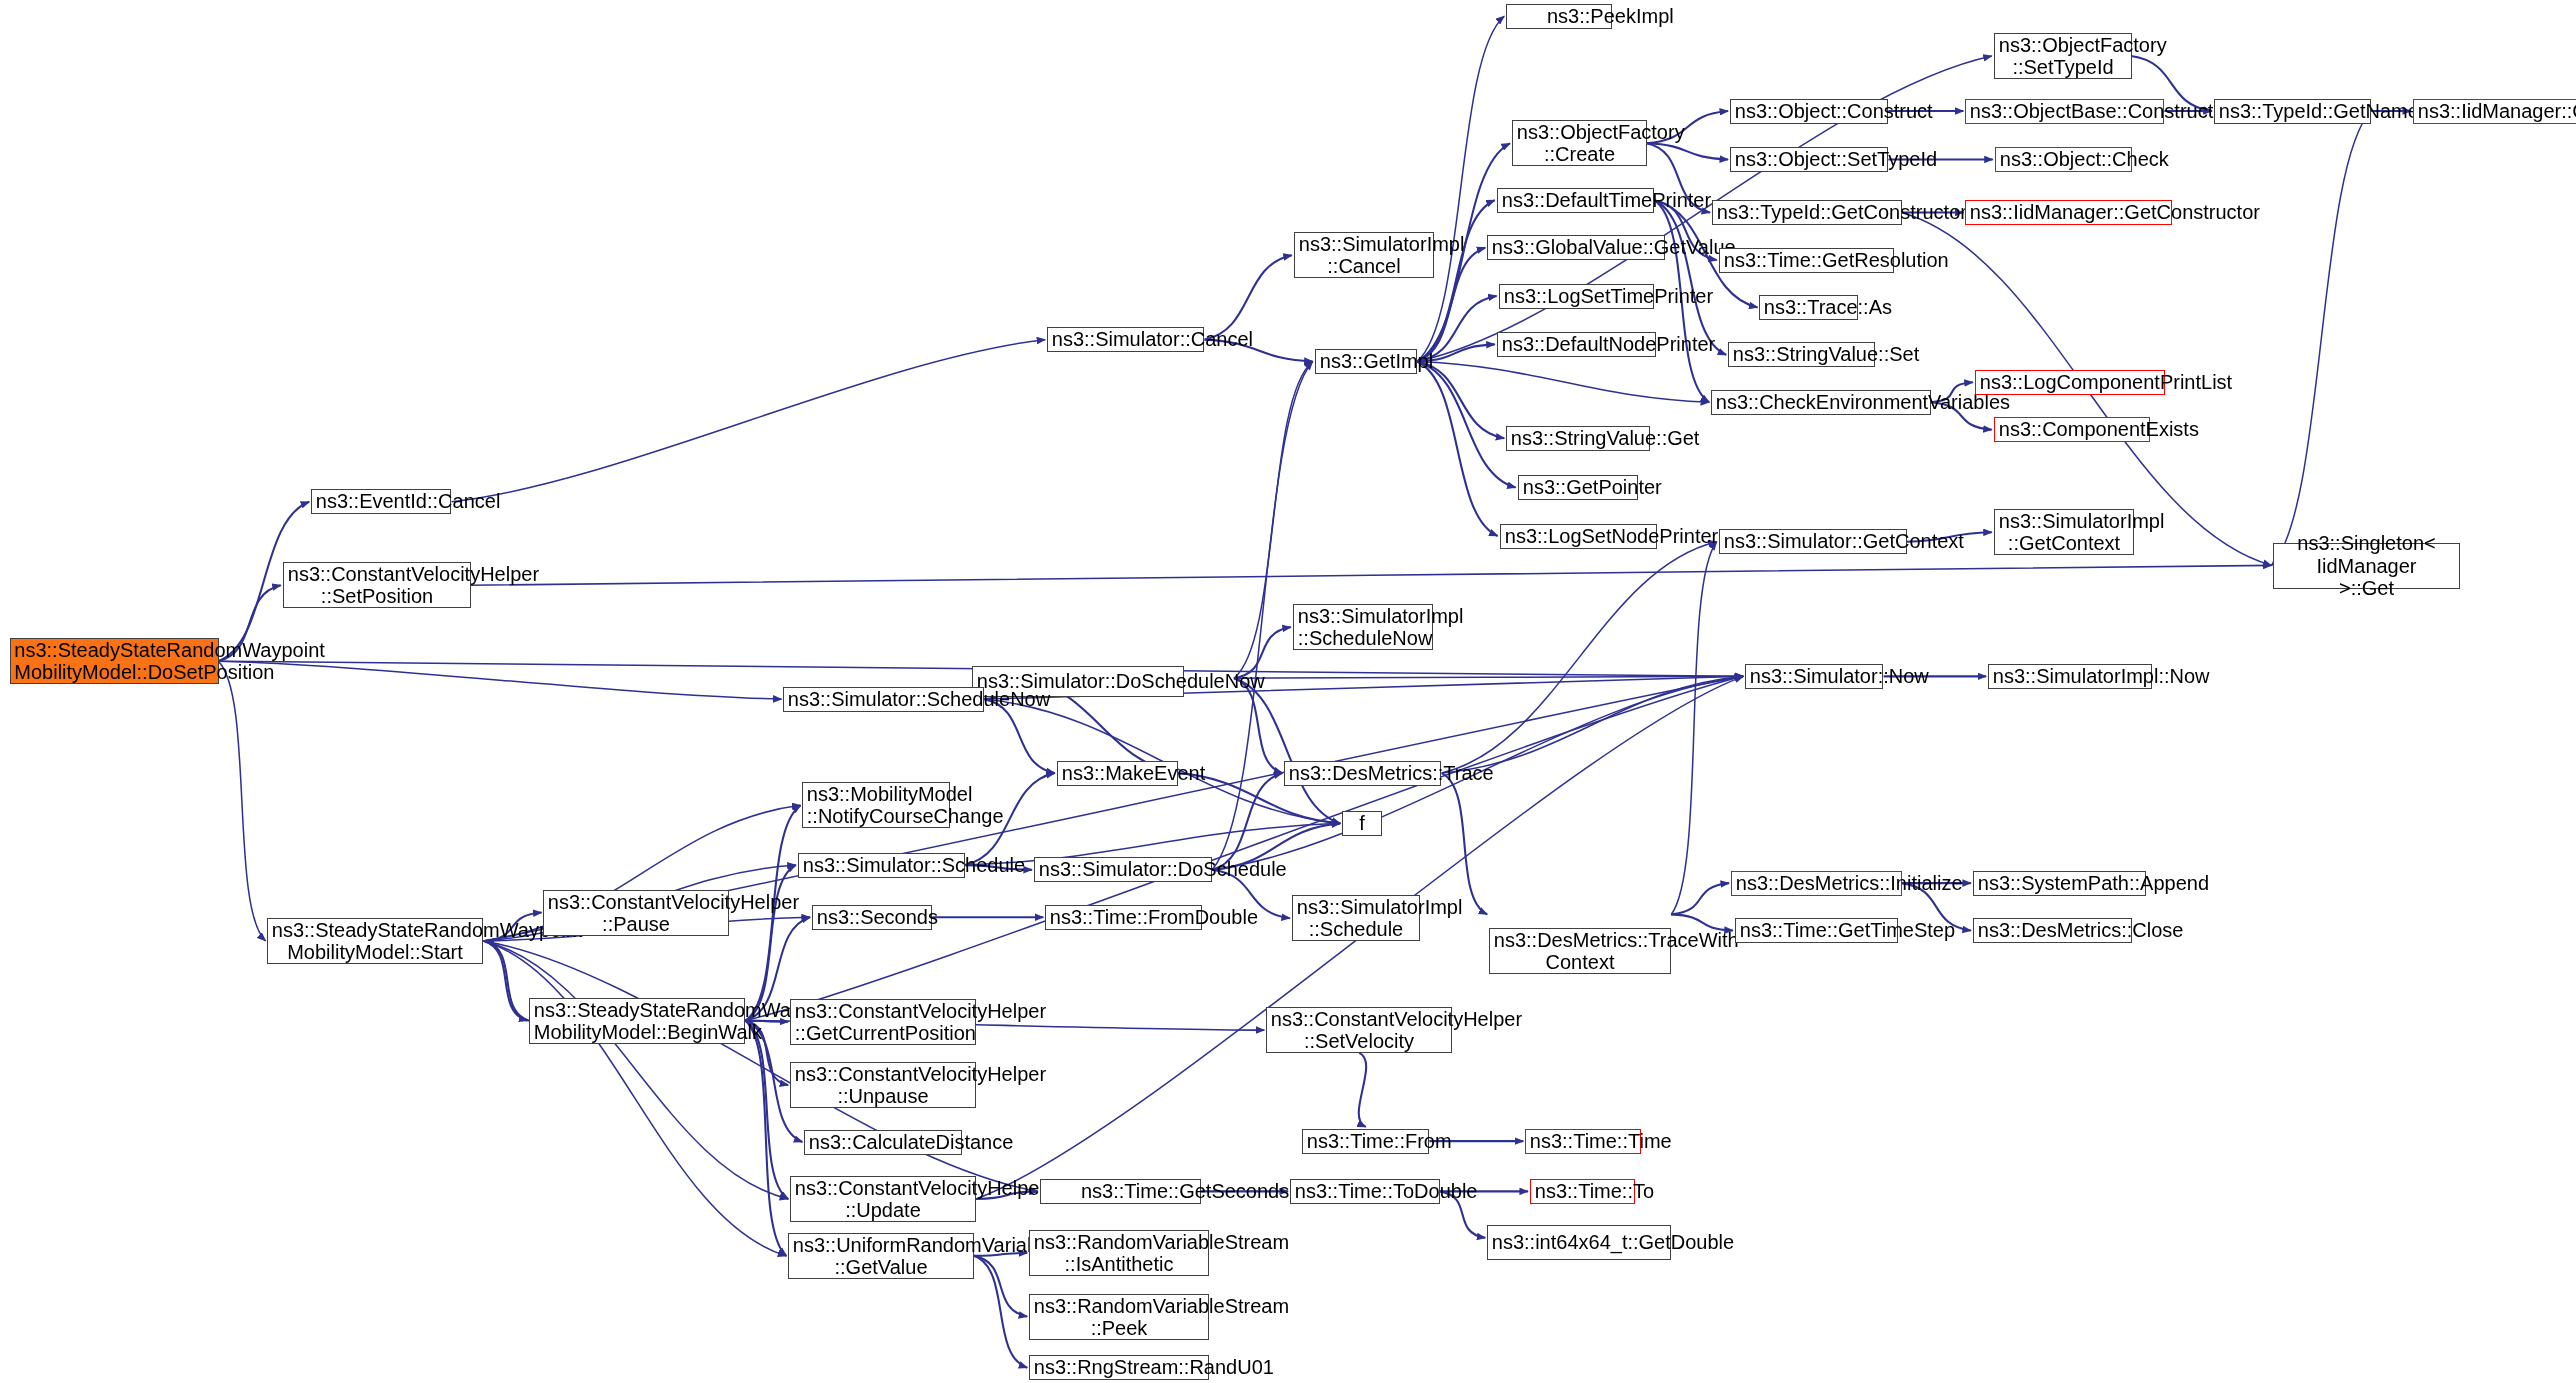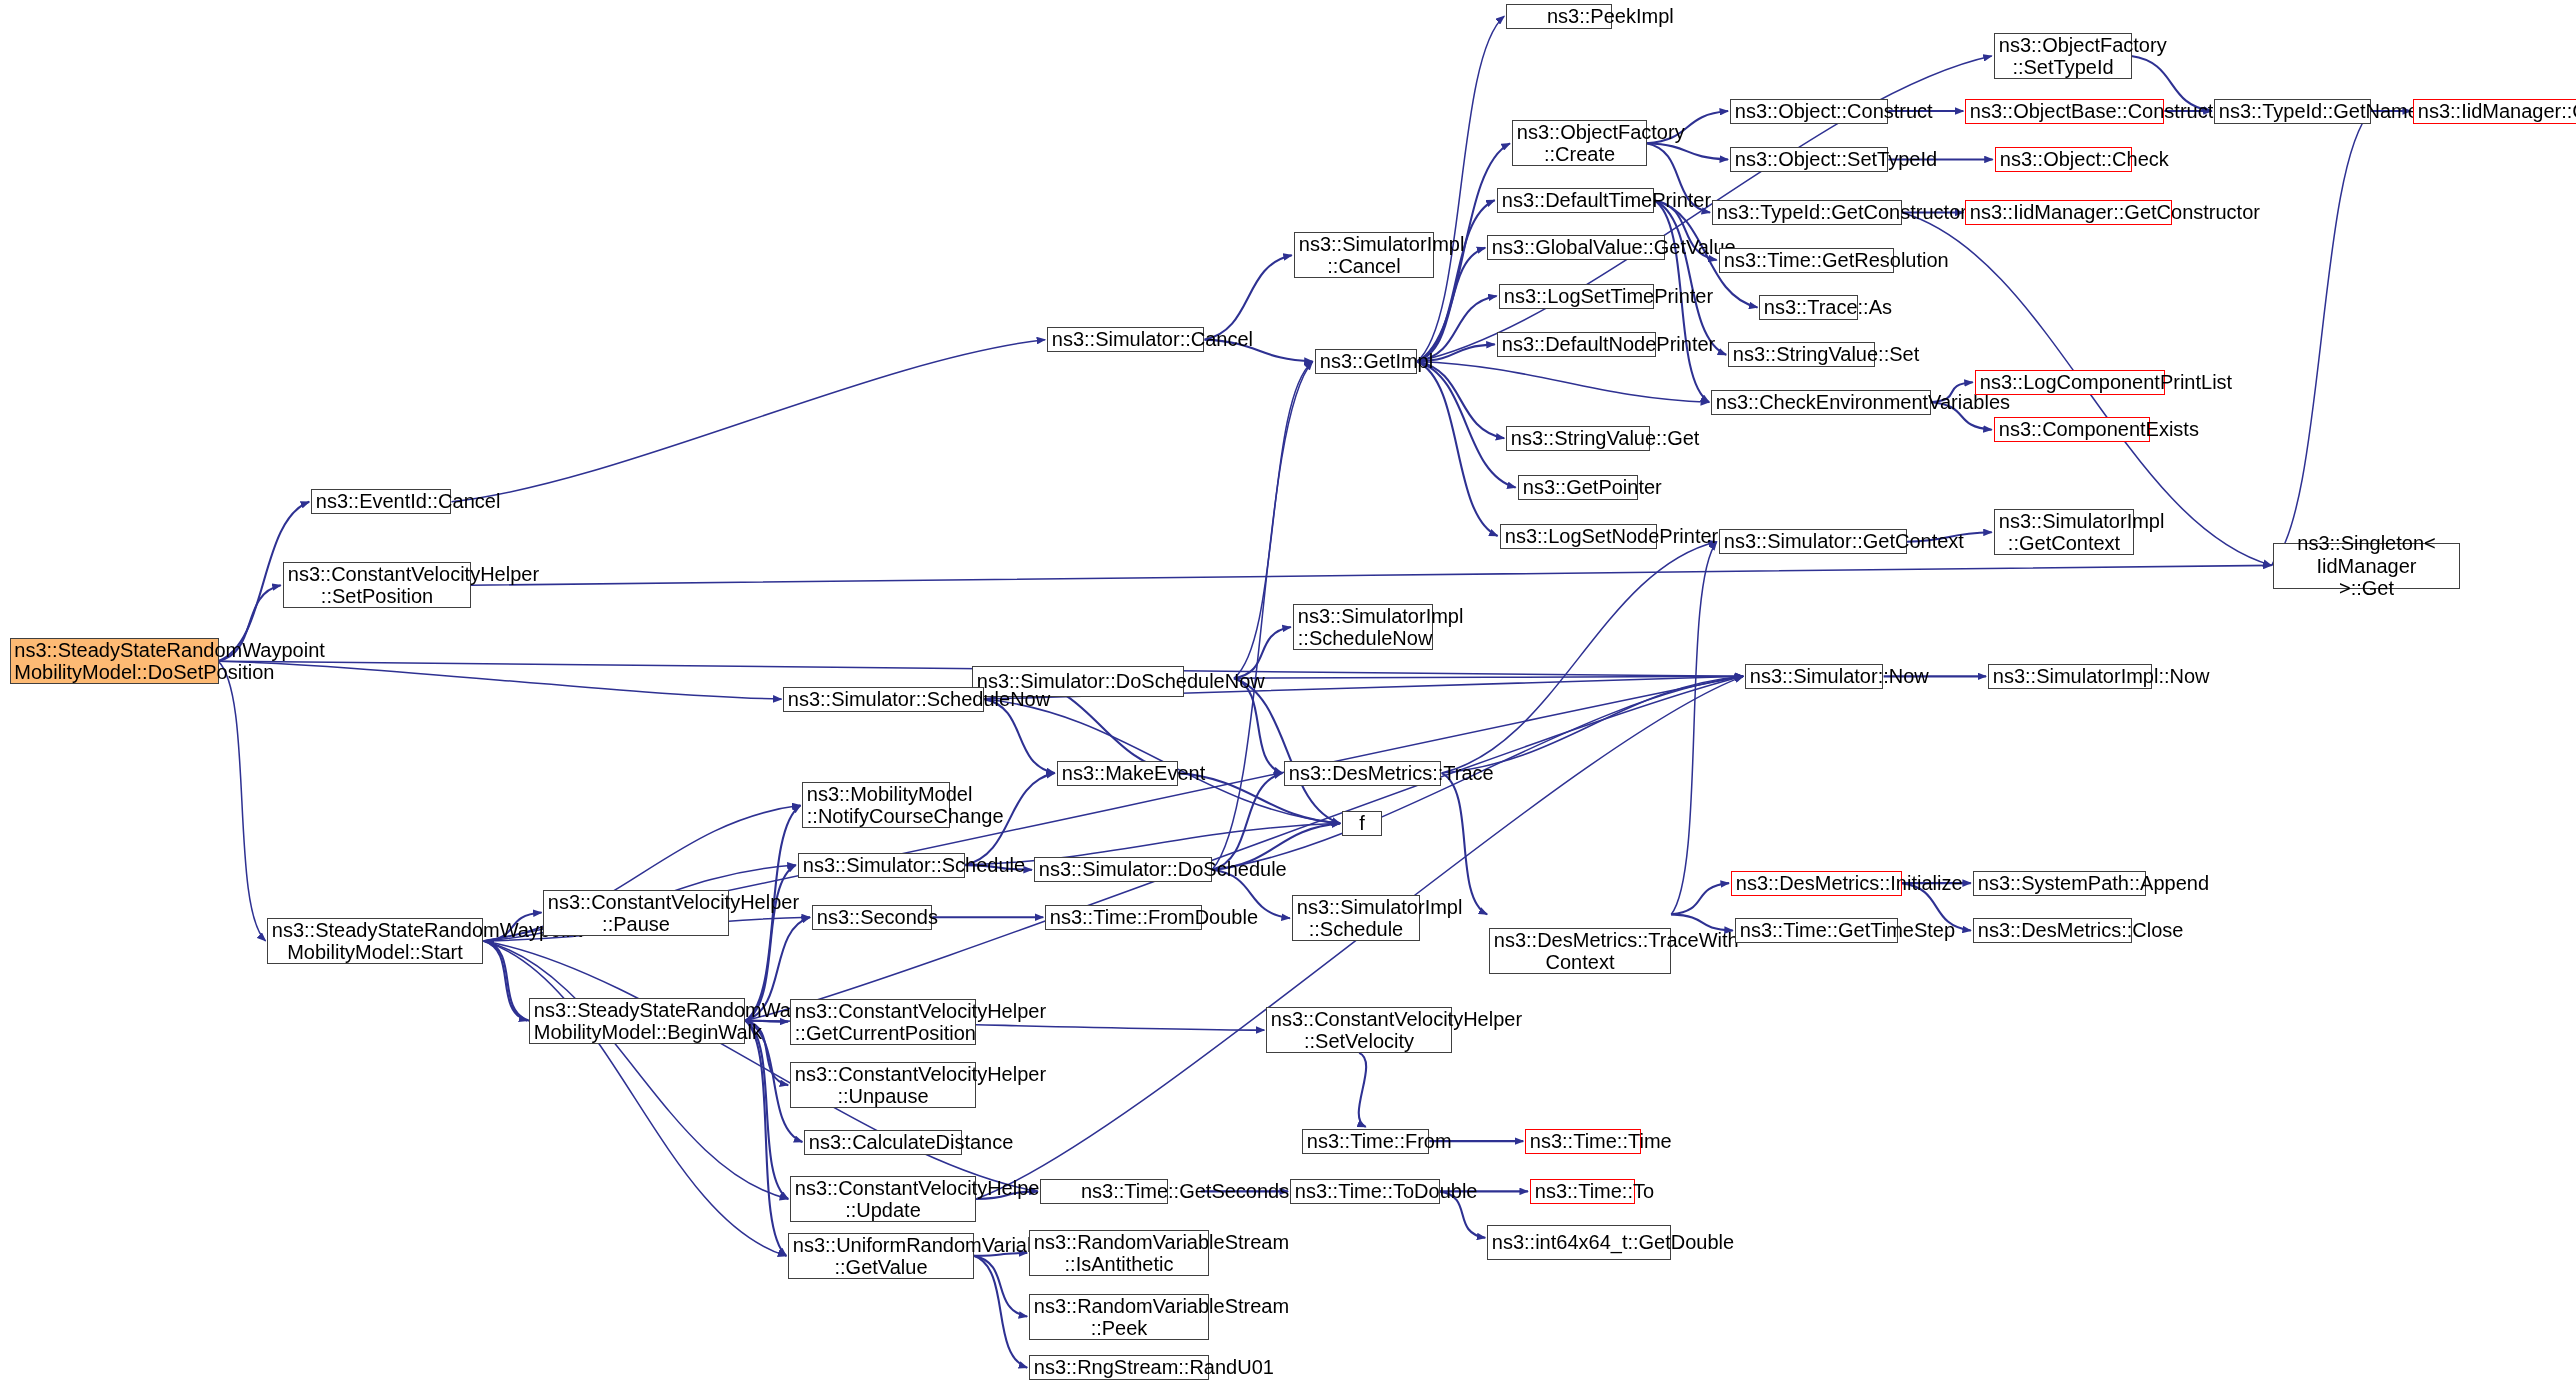--- a/index.html
+++ b/index.html
@@ -3,21 +3,21 @@
 <meta charset="utf-8">
 <style>
   html,body{margin:0;padding:0;background:#ffffff;}
   body{font-family:"Liberation Sans", sans-serif;}
   #stage{position:relative;width:2576px;height:1384px;background:#fff;overflow:hidden;}
   svg#edges{position:absolute;left:0;top:0;width:2576px;height:1384px;}
   .node{position:absolute;box-sizing:border-box;display:flex;align-items:center;justify-content:center;
         text-align:center;background:#ffffff;border:1.5px solid #404040;color:#000;
         font-size:20px;line-height:1.12;padding:1.9px 3.8px;white-space:pre-line;}
   .node.red{border-color:#ff0000;border-width:1.5px;}
-  .node.root{background:#fdba74;border-color:#404040;}
+  .node.root{background:#f97316;border-color:#404040;}
   .node span{display:block;width:100%;}
 </style>
 </head>
 <body>
 
 <div id="stage">
   <svg id="edges" xmlns="http://www.w3.org/2000/svg" viewBox="0 0 2716 1459" width="2576" height="1384">
     <defs>
       <marker id="ah" markerWidth="10" markerHeight="8" refX="9" refY="4" orient="auto" markerUnits="userSpaceOnUse">
         <path d="M0,0 L10,4 L0,8 z" fill="#2e3192"></path>
@@ -199,21 +199,21 @@
 ::Unpause</span></div>
       <div class="node" style="left: 804px; top: 1130px; width: 158px; height: 25px;"><span>ns3::CalculateDistance</span></div>
       <div class="node" style="left: 790px; top: 1176px; width: 186px; height: 46px;"><span>ns3::ConstantVelocityHelper
 ::Update</span></div>
       <div class="node" style="left: 788px; top: 1233px; width: 186px; height: 46px;"><span>ns3::UniformRandomVariable
 ::GetValue</span></div>
       <div class="node" style="left: 1266px; top: 1007px; width: 186px; height: 46px;"><span>ns3::ConstantVelocityHelper
 ::SetVelocity</span></div>
       <div class="node" style="left: 1302px; top: 1129px; width: 127px; height: 25px;"><span>ns3::Time::From</span></div>
       <div class="node red" style="left: 1525px; top: 1129px; width: 116px; height: 25px;"><span>ns3::Time::Time</span></div>
-      <div class="node" style="left: 1040px; top: 1179px; width: 128px; height: 25px; padding-left: 40px;"><span>ns3::Time::GetSeconds</span></div>
+      <div class="node" style="left: 1040px; top: 1179px; width: 161px; height: 25px; padding-left: 40px;"><span>ns3::Time::GetSeconds</span></div>
       <div class="node" style="left: 1290px; top: 1179px; width: 150px; height: 25px;"><span>ns3::Time::ToDouble</span></div>
       <div class="node red" style="left: 1530px; top: 1179px; width: 105px; height: 25px;"><span>ns3::Time::To</span></div>
       <div class="node" style="left: 1487px; top: 1225px; width: 184px; height: 35px;"><span>ns3::int64x64_t::GetDouble</span></div>
       <div class="node" style="left: 1029px; top: 1230px; width: 180px; height: 46px;"><span>ns3::RandomVariableStream
 ::IsAntithetic</span></div>
       <div class="node" style="left: 1029px; top: 1294px; width: 180px; height: 46px;"><span>ns3::RandomVariableStream
 ::Peek</span></div>
       <div class="node" style="left: 1029px; top: 1355px; width: 180px; height: 25px;"><span>ns3::RngStream::RandU01</span></div>
     </div>
 </div>

